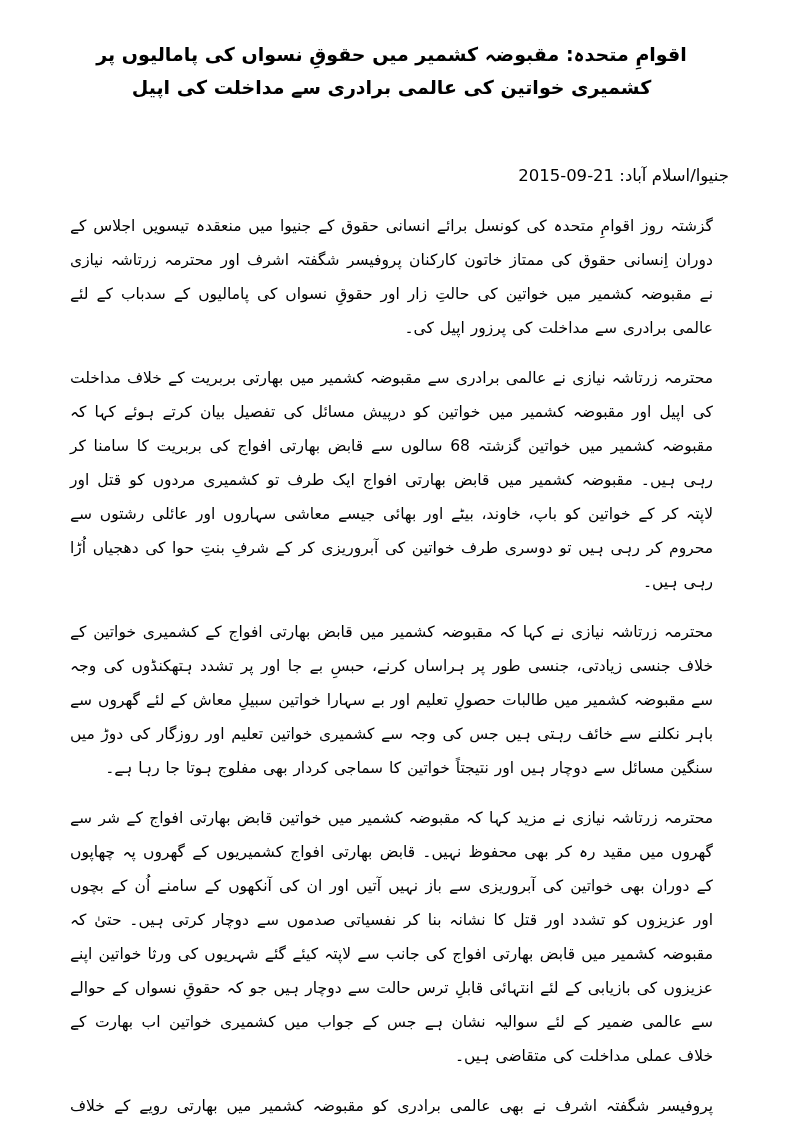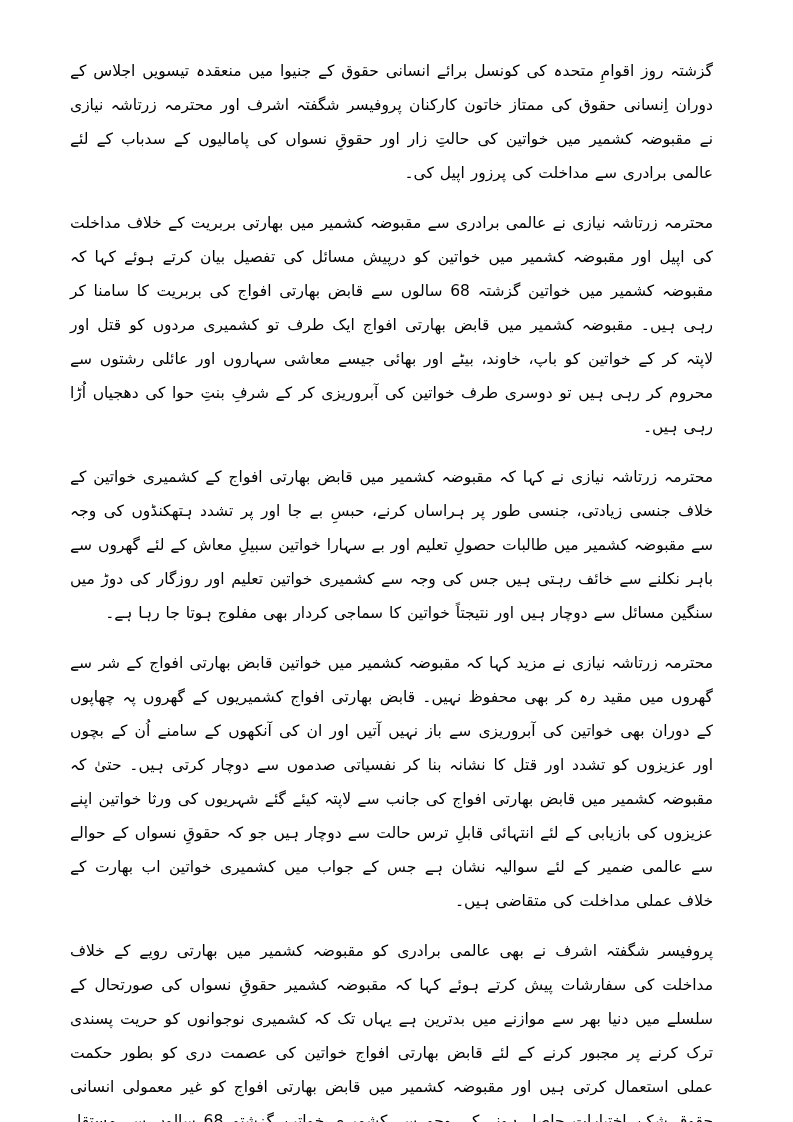--- a/index.html
+++ b/index.html
@@ -47,21 +47,23 @@
       line-height: 34px;
       margin: 16px;
       word-spacing: 1px;
     }
   </style>
 </head>
 <body>
 
 <div class="page">
 
+  <h1 class="doc-title">اقوامِ متحدہ: مقبوضہ کشمیر میں حقوقِ نسواں کی پامالیوں پر کشمیری خواتین کی عالمی برادری سے مداخلت کی اپیل</h1>
 
+  <p class="dateline">جنیوا/اسلام آباد: 21-09-2015</p>
 
   <p class="para">گزشتہ روز اقوامِ متحدہ کی کونسل برائے انسانی حقوق کے جنیوا میں منعقدہ تیسویں اجلاس کے دوران اِنسانی حقوق کی ممتاز خاتون کارکنان پروفیسر شگفتہ اشرف اور محترمہ زرتاشہ نیازی نے مقبوضہ کشمیر میں خواتین کی حالتِ زار اور حقوقِ نسواں کی پامالیوں کے سدباب کے لئے عالمی برادری سے مداخلت کی پرزور اپیل کی۔</p>
 
   <p class="para">محترمہ زرتاشہ نیازی نے عالمی برادری سے مقبوضہ کشمیر میں بھارتی بربریت کے خلاف مداخلت کی اپیل اور مقبوضہ کشمیر میں خواتین کو درپیش مسائل کی تفصیل بیان کرتے ہوئے کہا کہ مقبوضہ کشمیر میں خواتین گزشتہ 68 سالوں سے قابض بھارتی افواج کی بربریت کا سامنا کر رہی ہیں۔ مقبوضہ کشمیر میں قابض بھارتی افواج ایک طرف تو کشمیری مردوں کو قتل اور لاپتہ کر کے خواتین کو باپ، خاوند، بیٹے اور بھائی جیسے معاشی سہاروں اور عائلی رشتوں سے محروم کر رہی ہیں تو دوسری طرف خواتین کی آبروریزی کر کے شرفِ بنتِ حوا کی دھجیاں اُڑا رہی ہیں۔</p>
 
   <p class="para">محترمہ زرتاشہ نیازی نے کہا کہ مقبوضہ کشمیر میں قابض بھارتی افواج کے کشمیری خواتین کے خلاف جنسی زیادتی، جنسی طور پر ہراساں کرنے، حبسِ بے جا اور پر تشدد ہتھکنڈوں کی وجہ سے مقبوضہ کشمیر میں طالبات حصولِ تعلیم اور بے سہارا خواتین سبیلِ معاش کے لئے گھروں سے باہر نکلنے سے خائف رہتی ہیں جس کی وجہ سے کشمیری خواتین تعلیم اور روزگار کی دوڑ میں سنگین مسائل سے دوچار ہیں اور نتیجتاً خواتین کا سماجی کردار بھی مفلوج ہوتا جا رہا ہے۔</p>
 
   <p class="para">محترمہ زرتاشہ نیازی نے مزید کہا کہ مقبوضہ کشمیر میں خواتین قابض بھارتی افواج کے شر سے گھروں میں مقید رہ کر بھی محفوظ نہیں۔ قابض بھارتی افواج کشمیریوں کے گھروں پہ چھاپوں کے دوران بھی خواتین کی آبروریزی سے باز نہیں آتیں اور ان کی آنکھوں کے سامنے اُن کے بچوں اور عزیزوں کو تشدد اور قتل کا نشانہ بنا کر نفسیاتی صدموں سے دوچار کرتی ہیں۔ حتیٰ کہ مقبوضہ کشمیر میں قابض بھارتی افواج کی جانب سے لاپتہ کیئے گئے شہریوں کی ورثا خواتین اپنے عزیزوں کی بازیابی کے لئے انتہائی قابلِ ترس حالت سے دوچار ہیں جو کہ حقوقِ نسواں کے حوالے سے عالمی ضمیر کے لئے سوالیہ نشان ہے جس کے جواب میں کشمیری خواتین اب بھارت کے خلاف عملی مداخلت کی متقاضی ہیں۔</p>
 
   <p class="para">پروفیسر شگفتہ اشرف نے بھی عالمی برادری کو مقبوضہ کشمیر میں بھارتی رویے کے خلاف مداخلت کی سفارشات پیش کرتے ہوئے کہا کہ مقبوضہ کشمیر حقوقِ نسواں کی صورتحال کے سلسلے میں دنیا بھر سے موازنے میں بدترین ہے یہاں تک کہ کشمیری نوجوانوں کو حریت پسندی ترک کرنے پر مجبور کرنے کے لئے قابض بھارتی افواج خواتین کی عصمت دری کو بطور حکمت عملی استعمال کرتی ہیں اور مقبوضہ کشمیر میں قابض بھارتی افواج کو غیر معمولی انسانی حقوق شکن اختیارات حاصل ہونے کی وجہ سے کشمیری خواتین گزشتہ 68 سالوں سے مستقل طور پر احساس عدم تحفظ سے دوچار ہیں۔</p>

